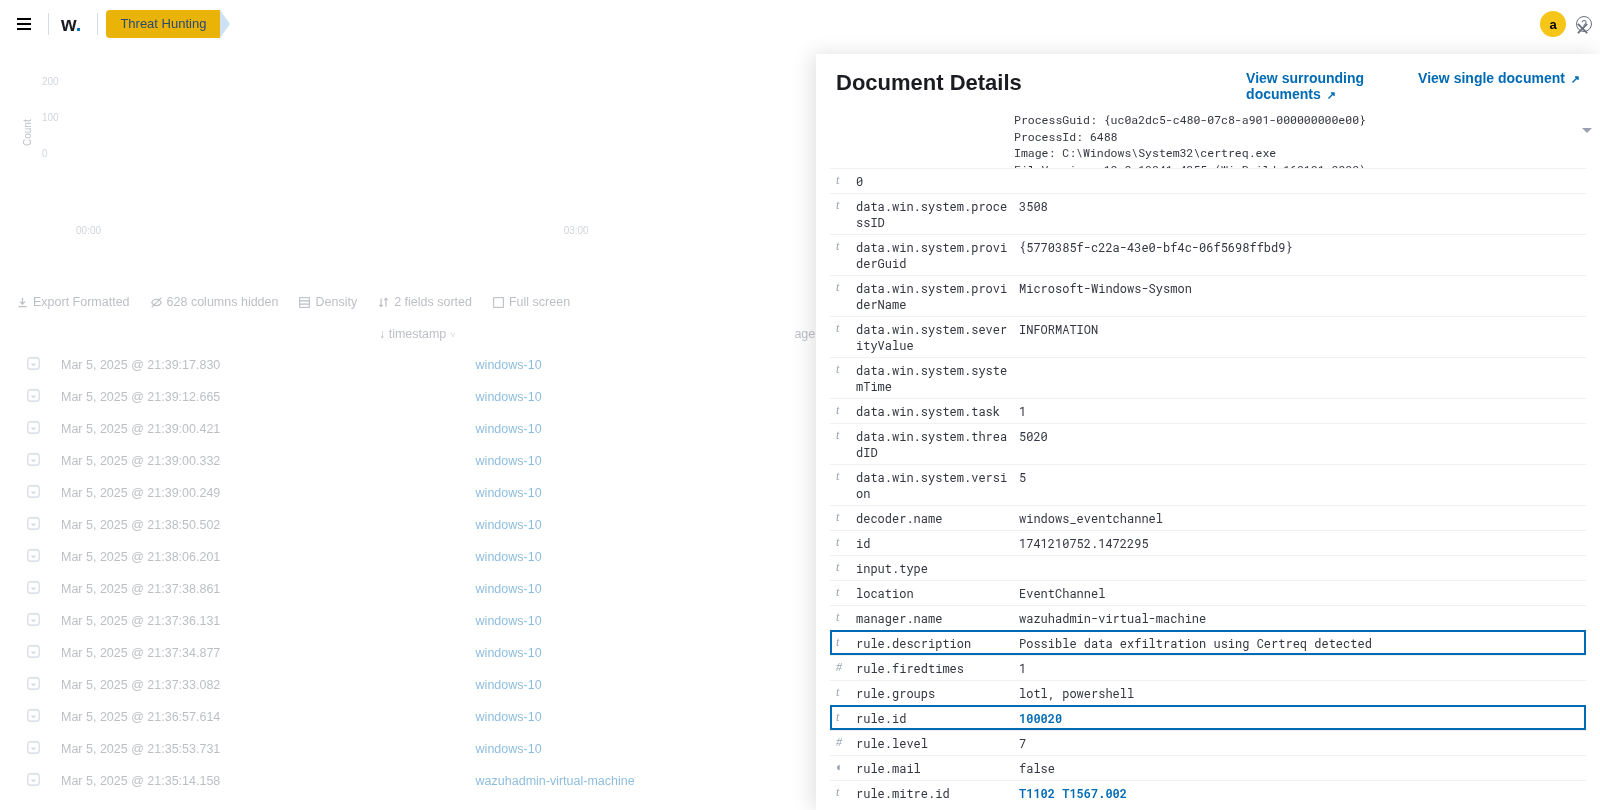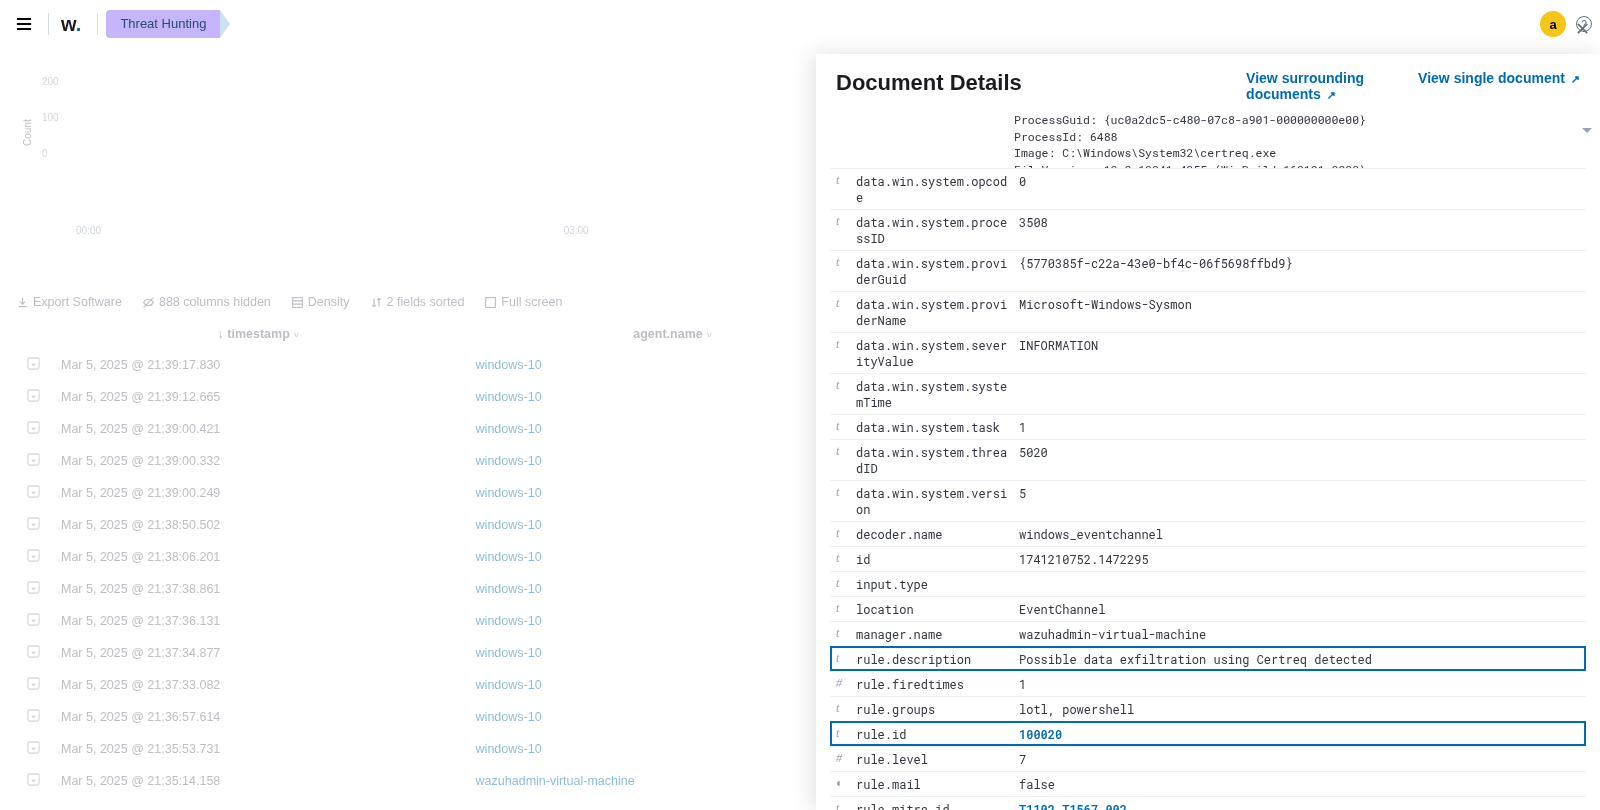--- a/index.html
+++ b/index.html
@@ -6,21 +6,21 @@
   html, body { height: 100%; font-family: -apple-system, BlinkMacSystemFont, "Segoe UI", Helvetica, Arial, sans-serif; font-size: 13px; color: #1a1c21; background: #fff; }
   body { overflow: hidden; }
 
   
   .topbar { height: 48px; display: flex; align-items: center; padding: 0 8px; position: relative; }
   .hamburger { width: 32px; height: 32px; display: flex; align-items: center; justify-content: center; cursor: pointer; }
   .hamburger svg { width:16px; height:16px; stroke:#000; stroke-width:2; }
   .brand { font-size: 20px; font-weight: 700; margin: 0 8px 0 4px; }
   .brand .dot { color: #006BB4; }
   .divider-v { width:1px; height:22px; background:#D3DAE6; margin:0 8px; }
-  .crumb { position: relative; height: 28px; line-height: 28px; padding: 0 14px 0 14px; background: #c4b5fd; color: #2a4a73; font-size: 13px; border-radius: 4px 0 0 4px; }
+  .crumb { position: relative; height: 28px; line-height: 28px; padding: 0 14px 0 14px; background: #eab308; color: #2a4a73; font-size: 13px; border-radius: 4px 0 0 4px; }
   .crumb::after { content:""; position:absolute; right:-10px; top:0; border-top:14px solid transparent; border-bottom:14px solid transparent; border-left:10px solid #cde1f2; }
   .topbar .right { margin-left:auto; display:flex; align-items:center; gap:10px; }
   .avatar-badge { width:26px; height:26px; border-radius:50%; background:#f5c518; color:#000; display:flex; align-items:center; justify-content:center; font-weight:600; font-size:13px; }
   .help-icon { width:16px; height:16px; border:1px solid #69707d; border-radius:50%; display:flex; align-items:center; justify-content:center; font-size:10px; color:#69707d; cursor:pointer; }
 
   
   .main { position:absolute; top:48px; left:0; right:0; bottom:0; padding: 8px 16px; }
   .chart-zone { height: 190px; position: relative; }
   .chart-ylabel { position:absolute; left:6px; top:90px; transform:rotate(-90deg); transform-origin:left top; font-size:10px; color:#69707d; }
   .chart-ticks { position:absolute; left:26px; top:8px; font-size:10px; color:#98A2B3; line-height:36px; }
@@ -29,21 +29,21 @@
 
   .hits-row { display:flex; justify-content:space-between; align-items:flex-end; margin-top:4px; }
   .hits-row .num { font-size:18px; font-weight:700; color:#69707d; }
   .hits-row .ts { font-size:12px; color:#69707d; }
 
   .toolbar { display:flex; gap:20px; padding:10px 0; color:#69707d; font-size:12.5px; align-items:center; }
   .toolbar .itm { display:flex; align-items:center; gap:4px; cursor:pointer; }
   .toolbar svg { width:13px; height:13px; }
 
   table.events { width:100%; border-collapse:collapse; font-size:12.5px; }
-  table.events th { text-align:center; font-weight:700; color:#69707d; padding:8px 10px; }
+  table.events th { text-align:right; font-weight:400; color:#69707d; padding:8px 10px; }
   table.events th .chev { font-size:9px; color:#98A2B3; margin-left:4px; }
   table.events td { padding:7px 10px; color:#69707d; }
   td.agent a { color:#006BB4; text-decoration:none; }
   td.expand-cell { width:26px; }
   .expand-ic { width:15px; height:15px; display:inline-block; }
   .expand-ic svg { stroke:#98A2B3; fill:none; stroke-width:1.2; }
 
   
   .dim { position:absolute; inset:0; background:rgba(255,255,255,0.55); }
 
@@ -114,28 +114,28 @@
       <div class="num">349</div>
       <div class="ts">Mar 4, 2025 @ 21:39:34.294</div>
     </div>
   </div>
 
   <div class="toolbar">
     <div class="itm">
       <svg viewBox="0 0 16 16" fill="none" stroke="#69707d" stroke-width="1.5">
           <path d="M8 2v8M5 7l3 3 3-3M3 13h10"></path>
         </svg>
-      <span>Export Software</span>
+      <span>Export Formatted</span>
     </div>
     <div class="itm">
       <svg viewBox="0 0 16 16" fill="none" stroke="#69707d" stroke-width="1.3">
           <path d="M2 8s2-4 6-4 6 4 6 4-2 4-6 4-6-4-6-4z"></path>
           <path d="M2 14L14 2"></path>
         </svg>
-      <span>888 columns hidden</span>
+      <span>628 columns hidden</span>
     </div>
     <div class="itm">
       <svg viewBox="0 0 16 16" fill="none" stroke="#69707d" stroke-width="1.3">
           <rect x="2" y="2" width="12" height="12"></rect>
           <path d="M2 6h12M2 10h12"></path>
         </svg>
       <span>Density</span>
     </div>
     <div class="itm">
       <svg viewBox="0 0 16 16" fill="none" stroke="#69707d" stroke-width="1.5">
@@ -304,21 +304,20 @@
   </div>
 
   <div class="proc-block">ProcessGuid: {uc0a2dc5-c480-07c8-a901-000000000e00}
 ProcessId: 6488
 Image: C:\Windows\System32\certreq.exe
 FileVersion: 10.0.19041.4355 (WinBuild.160101.0800)</div>
 
   <div class="field-list" id="field-list">
       <div class="frow">
         <span class="type">t</span>
-        <span class="key">data.win.system.opcode</span>
         <span class="val">0</span>
       </div>
       <div class="frow">
         <span class="type">t</span>
         <span class="key">data.win.system.processID</span>
         <span class="val">3508</span>
       </div>
       <div class="frow">
         <span class="type">t</span>
         <span class="key">data.win.system.providerGuid</span>

